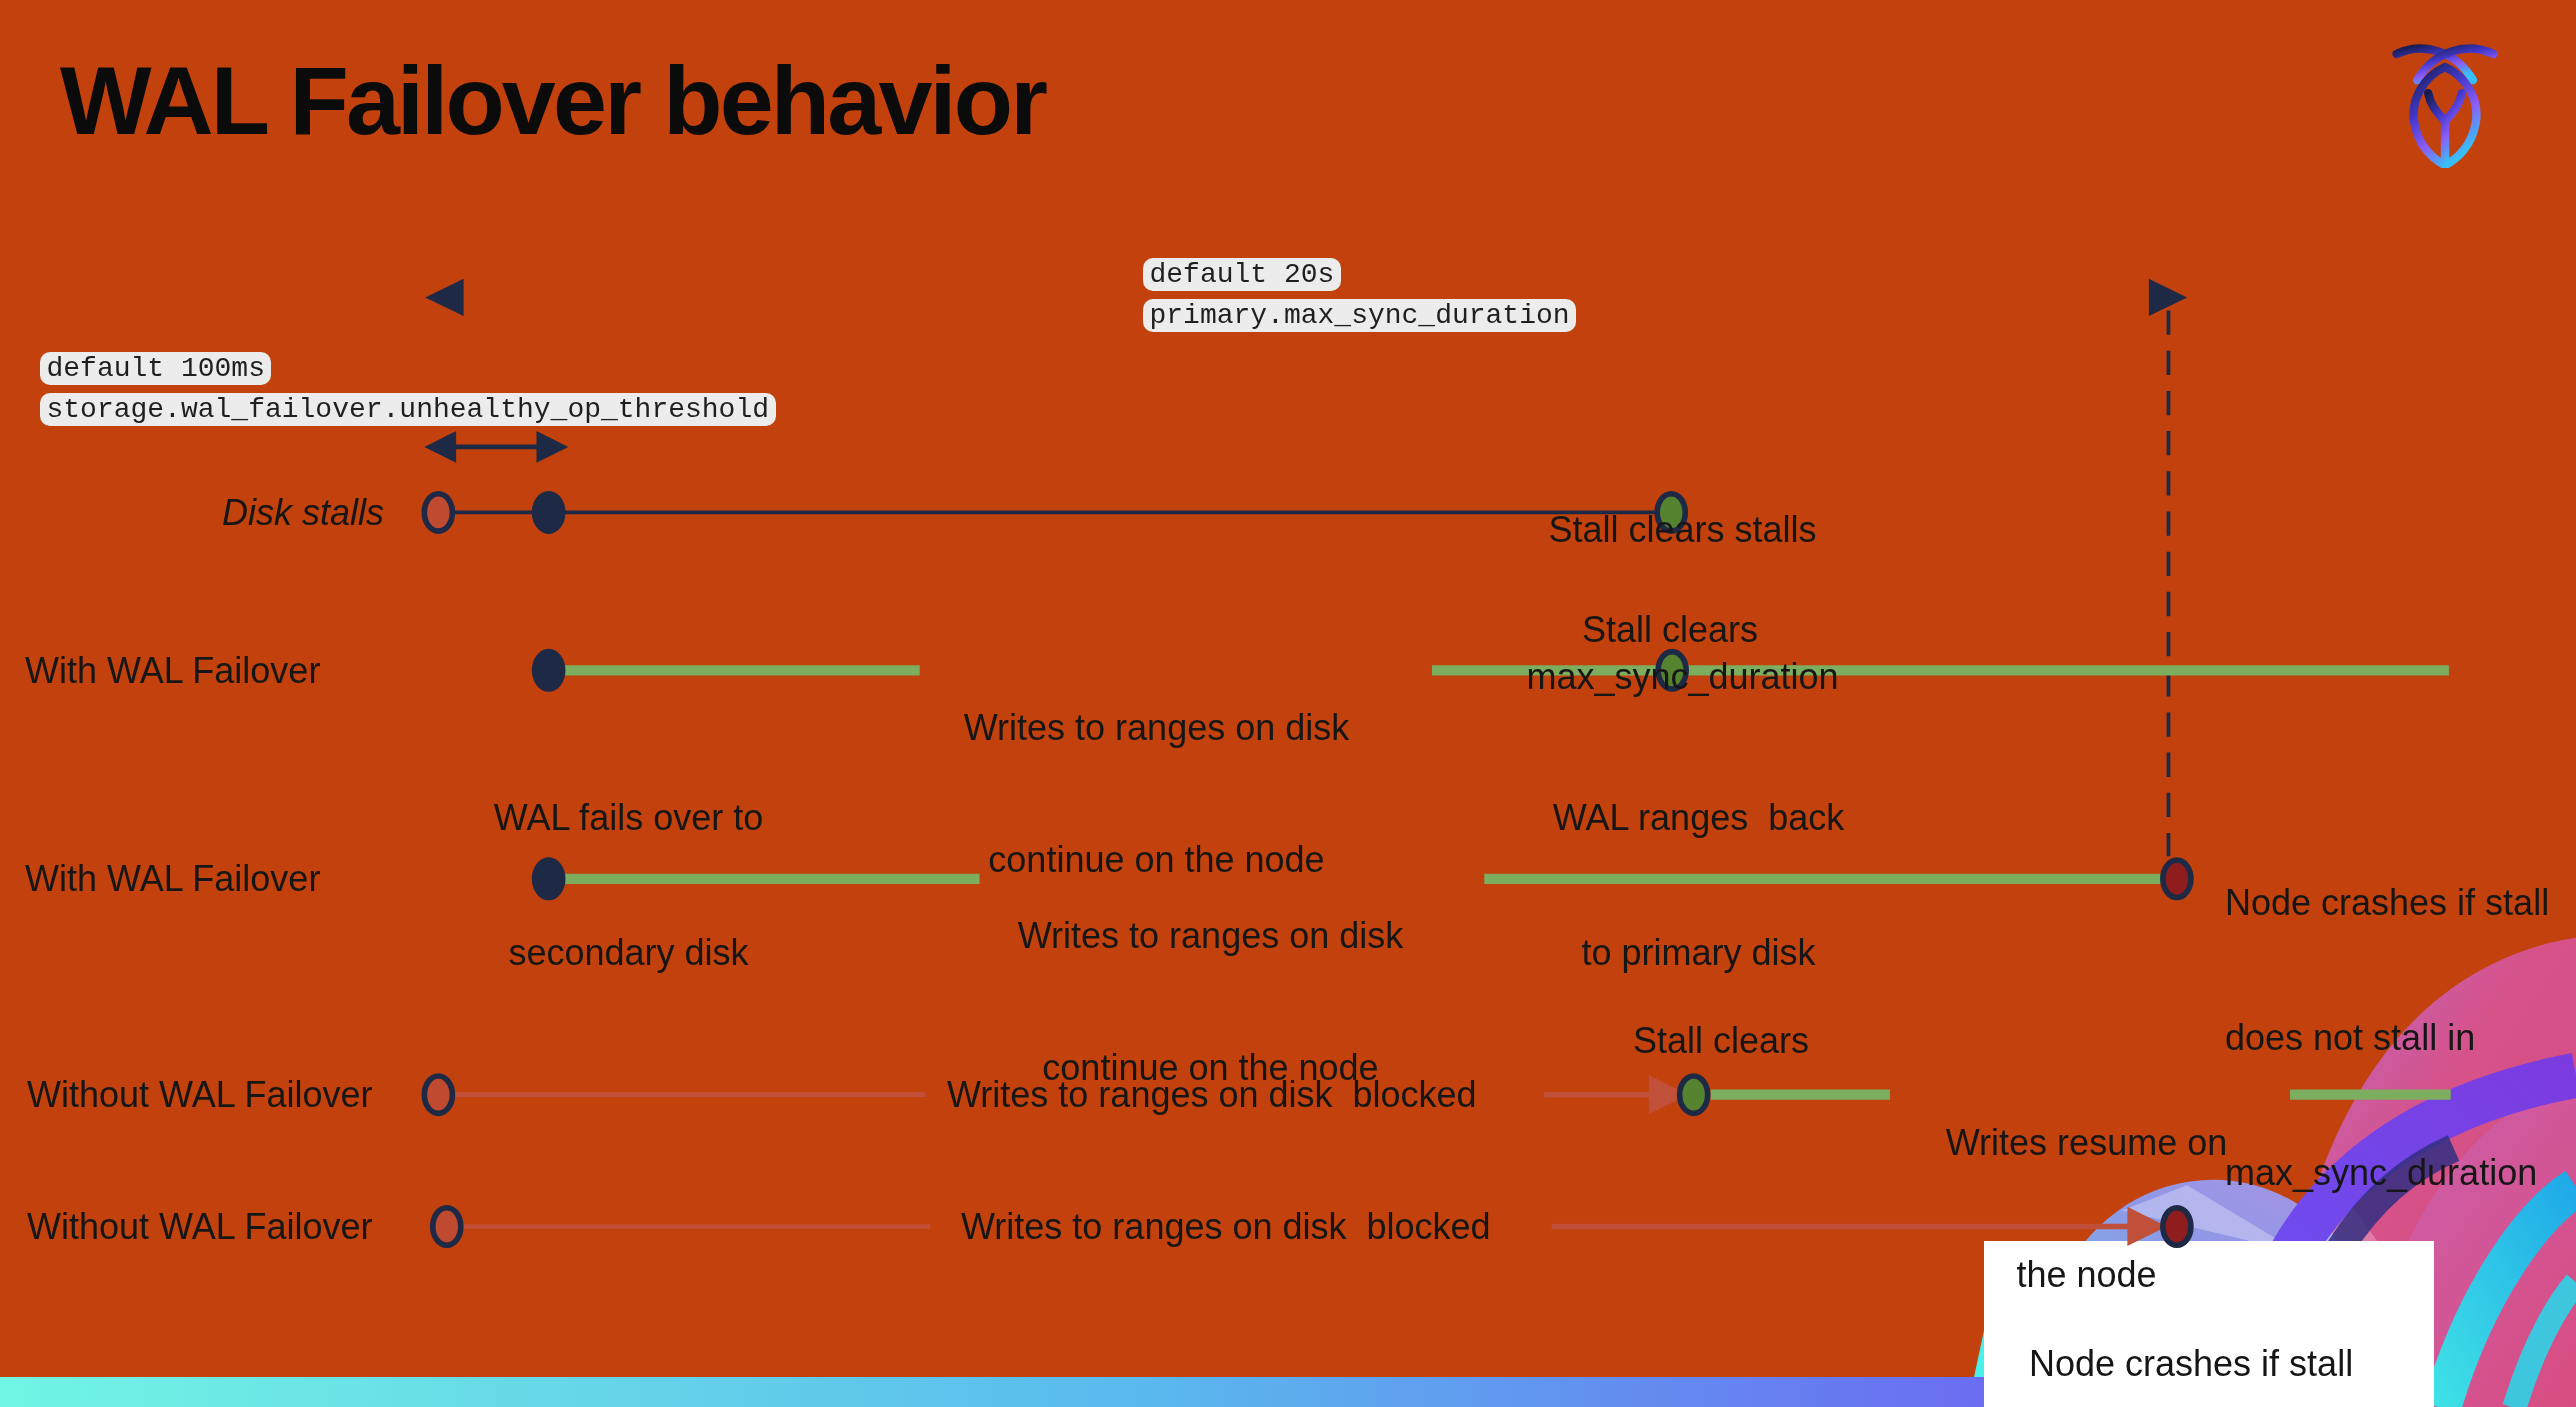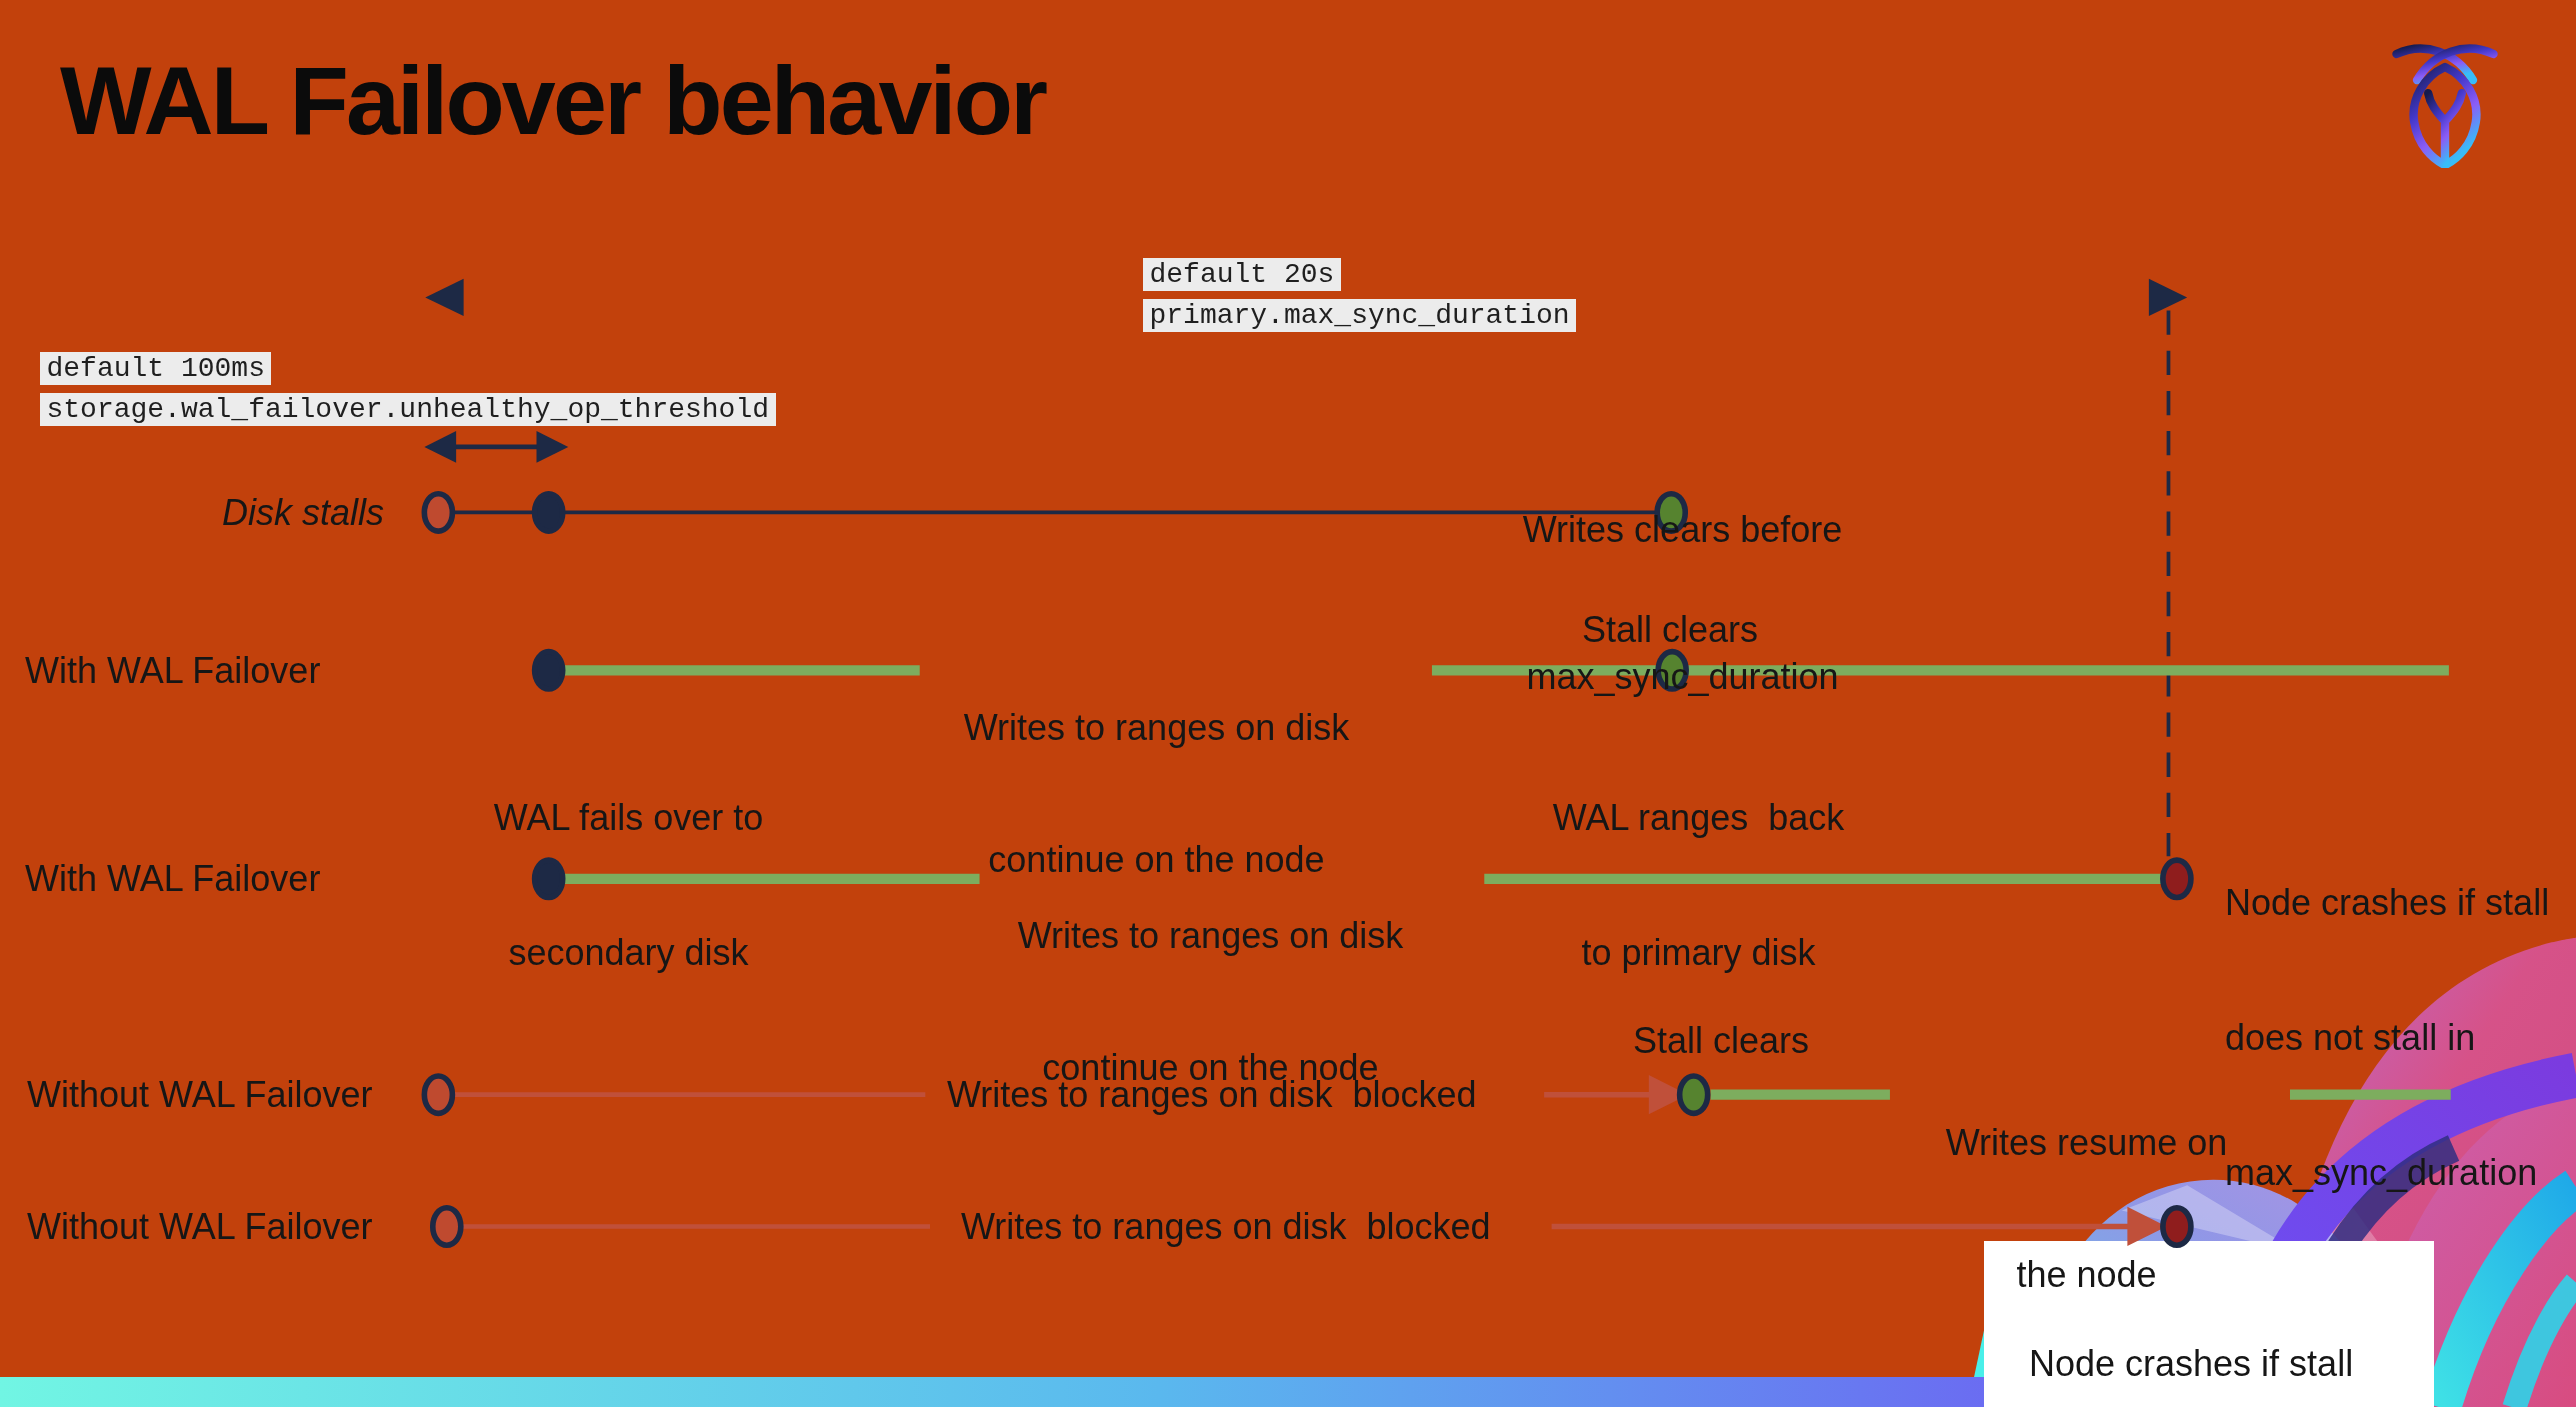--- a/index.html
+++ b/index.html
@@ -5,21 +5,21 @@
   html,body{margin:0;padding:0;background:#ffffff;}
   #stage{position:relative;width:2576px;height:1408px;background:#c2410c;overflow:hidden;
          font-family:"Liberation Sans",sans-serif;color:#141414;}
   .layer{position:absolute;left:0;top:0;width:2576px;height:1408px;}
   
   .title{position:absolute;left:60px;top:45px;font-size:97px;font-weight:bold;
          letter-spacing:-2.8px;color:#0b0b0b;white-space:pre;}
   
   .code{position:absolute;font-family:"Liberation Mono",monospace;font-size:28px;line-height:41px;color:#1f1f1f;}
   .code .cl{display:block;height:41px;}
-  .code .cl span{background:#ececec;padding:0.9px 6.5px;}
+  .code .cl span{background:#ececec;padding:0.9px 6.5px;border-radius:10px;}
   
   .t{position:absolute;font-size:36px;line-height:43px;color:#161616;white-space:pre;}
   .tc{text-align:center;}
   
   .footer-bar{position:absolute;left:0;top:1377px;width:2576px;height:31px;z-index:1;
     background:linear-gradient(90deg,#71f5e3 0%,#5ab8ee 45%,#6d61f2 82%,#6b5bf5 100%);}
   .art{z-index:2;}
   .diagram{z-index:5;}
   .txt-layer{z-index:6;pointer-events:none;}
   
@@ -142,21 +142,21 @@
       <span class="cl"><span>storage.wal_failover.unhealthy_op_threshold</span></span>
     </div>
 
     <div class="t" style="left:222px;top:491px;font-style:italic;">Disk stalls</div>
     <div class="t" style="left:25px;top:649px;">With WAL Failover</div>
     <div class="t" style="left:25px;top:857px;">With WAL Failover</div>
     <div class="t" style="left:27px;top:1073px;">Without WAL Failover</div>
     <div class="t" style="left:27px;top:1205px;">Without WAL Failover</div>
 
     <div class="t tc" style="left:1458px;top:407px;width:449px;line-height:49px;">
-      <div>Writes clears before</div>
+      <div>Stall clears stalls</div>
       <div>max_sync_duration</div>
     </div>
 
     <div class="t tc" style="left:951px;top:618px;width:411px;line-height:44px;">
       <div>Writes to ranges on disk</div>
       <div>continue on the node</div>
     </div>
     <div class="t tc" style="left:1530px;top:608px;width:280px;">Stall clears</div>
     <div class="t tc" style="left:432px;top:705px;width:393px;line-height:45px;">
       <div>WAL fails over to</div>

